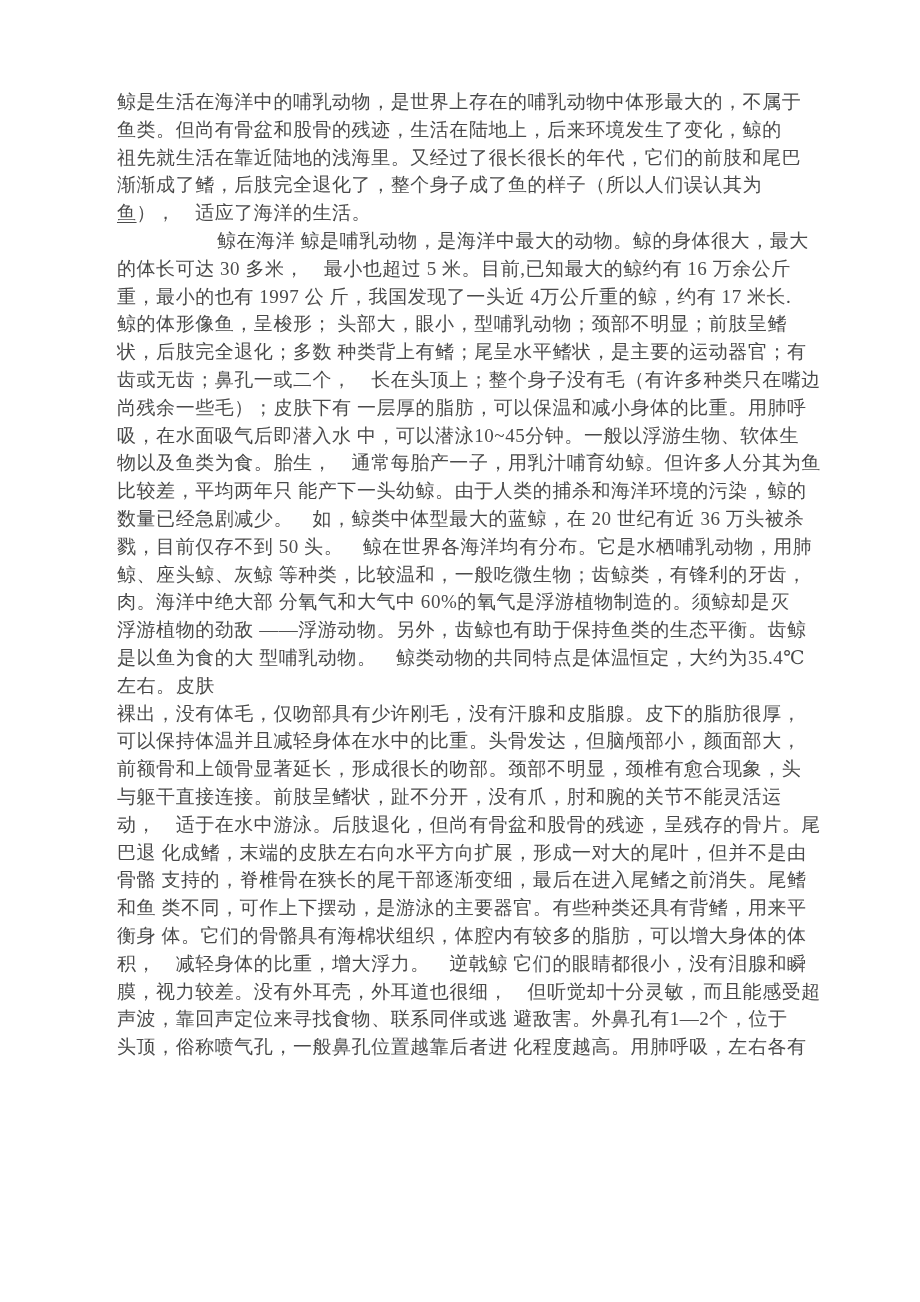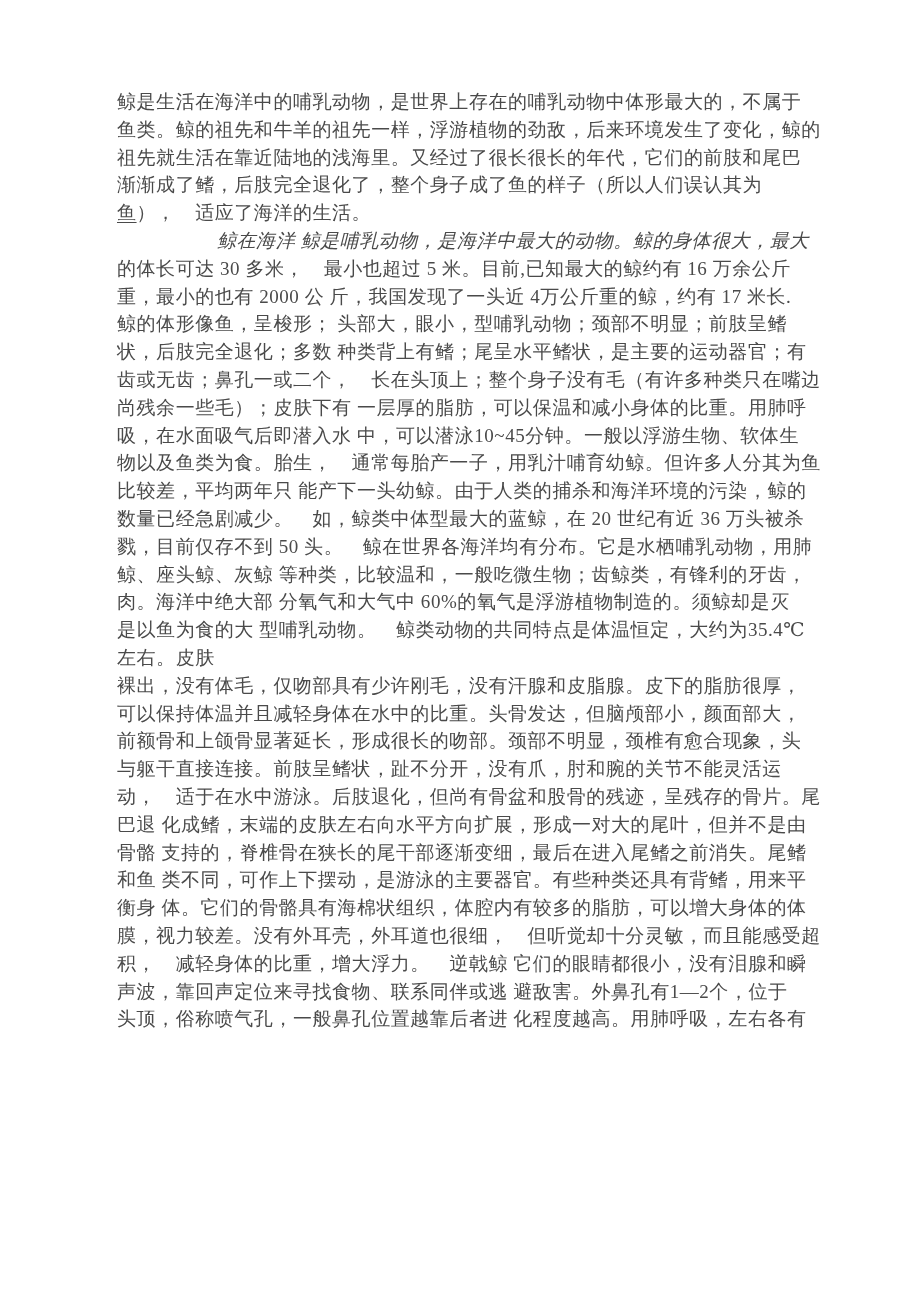--- a/index.html
+++ b/index.html
@@ -29,60 +29,60 @@
     line-height: 27.8px;
     letter-spacing: 0.55px;
     color: #4a4a4a;
   }
   .line {
     white-space: pre;
     height: 27.8px;
   }
   .line.indent {
     padding-left: 100px;
-    font-style: italic;
   }
   .underlined {
     text-decoration: underline;
     text-underline-offset: 3px;
   }
 </style>
 </head>
 <body>
 
 <div class="page">
   <div class="text-block">
       <div class="line">鲸是生活在海洋中的哺乳动物，是世界上存在的哺乳动物中体形最大的，不属于</div>
-      <div class="line">鱼类。鲸的祖先和牛羊的祖先一样，浮游植物的劲敌，后来环境发生了变化，鲸的</div>
+      <div class="line">鱼类。但尚有骨盆和股骨的残迹，生活在陆地上，后来环境发生了变化，鲸的</div>
       <div class="line">祖先就生活在靠近陆地的浅海里。又经过了很长很长的年代，它们的前肢和尾巴</div>
       <div class="line">渐渐成了鳍，后肢完全退化了，整个身子成了鱼的样子（所以人们误认其为</div>
       <div class="line"><span class="underlined">鱼</span>），　适应了海洋的生活。</div>
       <div class="line indent">鲸在海洋 鲸是哺乳动物，是海洋中最大的动物。鲸的身体很大，最大</div>
       <div class="line">的体长可达 30 多米，　最小也超过 5 米。目前,已知最大的鲸约有 16 万余公斤</div>
-      <div class="line">重，最小的也有 2000 公 斤，我国发现了一头近 4万公斤重的鲸，约有 17 米长.</div>
+      <div class="line">重，最小的也有 1997 公 斤，我国发现了一头近 4万公斤重的鲸，约有 17 米长.</div>
       <div class="line">鲸的体形像鱼，呈梭形； 头部大，眼小，型哺乳动物；颈部不明显；前肢呈鳍</div>
       <div class="line">状，后肢完全退化；多数 种类背上有鳍；尾呈水平鳍状，是主要的运动器官；有</div>
       <div class="line">齿或无齿；鼻孔一或二个，　长在头顶上；整个身子没有毛（有许多种类只在嘴边</div>
       <div class="line">尚残余一些毛）；皮肤下有 一层厚的脂肪，可以保温和减小身体的比重。用肺呼</div>
       <div class="line">吸，在水面吸气后即潜入水 中，可以潜泳10~45分钟。一般以浮游生物、软体生</div>
       <div class="line">物以及鱼类为食。胎生，　通常每胎产一子，用乳汁哺育幼鲸。但许多人分其为鱼</div>
       <div class="line">比较差，平均两年只 能产下一头幼鲸。由于人类的捕杀和海洋环境的污染，鲸的</div>
       <div class="line">数量已经急剧减少。　如，鲸类中体型最大的蓝鲸，在 20 世纪有近 36 万头被杀</div>
       <div class="line">戮，目前仅存不到 50 头。　鲸在世界各海洋均有分布。它是水栖哺乳动物，用肺</div>
       <div class="line">鲸、座头鲸、灰鲸 等种类，比较温和，一般吃微生物；齿鲸类，有锋利的牙齿，</div>
       <div class="line">肉。海洋中绝大部 分氧气和大气中 60%的氧气是浮游植物制造的。须鲸却是灭</div>
+      <div class="line">浮游植物的劲敌 ——浮游动物。另外，齿鲸也有助于保持鱼类的生态平衡。齿鲸</div>
       <div class="line">是以鱼为食的大 型哺乳动物。　鲸类动物的共同特点是体温恒定，大约为35.4℃</div>
       <div class="line">左右。皮肤</div>
       <div class="line">裸出，没有体毛，仅吻部具有少许刚毛，没有汗腺和皮脂腺。皮下的脂肪很厚，</div>
       <div class="line">可以保持体温并且减轻身体在水中的比重。头骨发达，但脑颅部小，颜面部大，</div>
       <div class="line">前额骨和上颌骨显著延长，形成很长的吻部。颈部不明显，颈椎有愈合现象，头</div>
       <div class="line">与躯干直接连接。前肢呈鳍状，趾不分开，没有爪，肘和腕的关节不能灵活运</div>
       <div class="line">动，　适于在水中游泳。后肢退化，但尚有骨盆和股骨的残迹，呈残存的骨片。尾</div>
       <div class="line">巴退 化成鳍，末端的皮肤左右向水平方向扩展，形成一对大的尾叶，但并不是由</div>
       <div class="line">骨骼 支持的，脊椎骨在狭长的尾干部逐渐变细，最后在进入尾鳍之前消失。尾鳍</div>
       <div class="line">和鱼 类不同，可作上下摆动，是游泳的主要器官。有些种类还具有背鳍，用来平</div>
       <div class="line">衡身 体。它们的骨骼具有海棉状组织，体腔内有较多的脂肪，可以增大身体的体</div>
+      <div class="line">积，　减轻身体的比重，增大浮力。　逆戟鲸 它们的眼睛都很小，没有泪腺和瞬</div>
       <div class="line">膜，视力较差。没有外耳壳，外耳道也很细，　但听觉却十分灵敏，而且能感受超</div>
-      <div class="line">积，　减轻身体的比重，增大浮力。　逆戟鲸 它们的眼睛都很小，没有泪腺和瞬</div>
       <div class="line">声波，靠回声定位来寻找食物、联系同伴或逃 避敌害。外鼻孔有1—2个，位于</div>
       <div class="line">头顶，俗称喷气孔，一般鼻孔位置越靠后者进 化程度越高。用肺呼吸，左右各有</div>
     </div>
 </div>
 
 </body></html>

